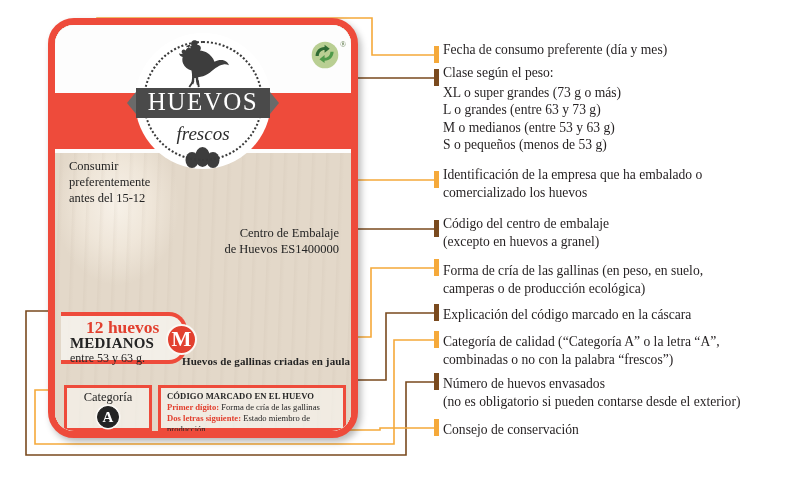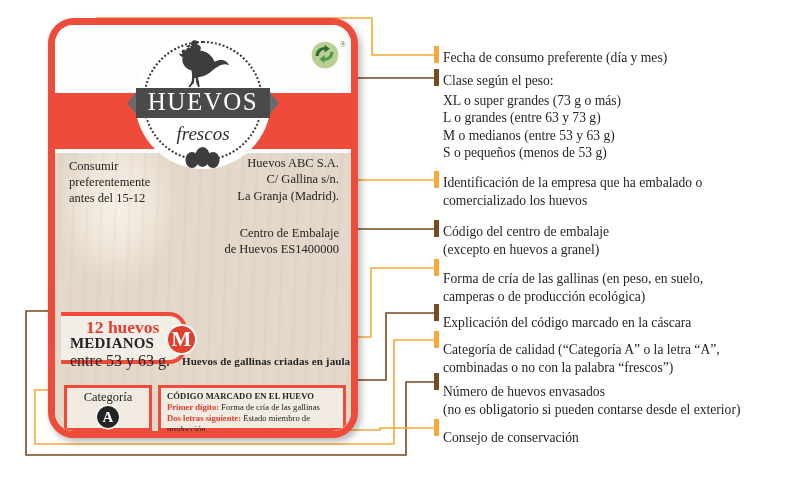--- a/index.html
+++ b/index.html
@@ -165,21 +165,21 @@
     color: #e2402f; line-height: 1.05;
     margin-top: 2px;
     margin-left: 16px;
   }
   .count-l2 {
     font-size: 15px; font-weight: bold;
     color: #242424; line-height: 1.05;
     letter-spacing: .2px;
   }
   .count-l3 {
-    font-size: 16px; color: #242424; line-height: 1.1;
+    font-size: 12px; color: #242424; line-height: 1.1;
   }
   .m-badge {
     position: absolute; left: 111px; top: 299px;
     width: 31px; height: 31px;
     border-radius: 50%;
     background: #e2402f;
     color: #ffffff;
     font-size: 21px; font-weight: bold;
     display: flex; align-items: center; justify-content: center;
     z-index: 8;
@@ -230,21 +230,20 @@
   }
 
   
   .ann {
     position: absolute;
     left: 443px;
     font-size: 13.6px;
     color: #231f20;
     line-height: 1.29;
     width: 352px;
-    margin-top: 8px;
   }
   .ann .sub { display: block; }
   .ann-indent { margin-top: 2px; }
 </style>
 </head>
 <body>
 
 <div id="stage">
 
   <svg id="leaders" viewBox="0 0 800 479" xmlns="http://www.w3.org/2000/svg">
@@ -348,25 +347,20 @@
       </svg>
       <span class="reg">®</span>
     </div>
 
     <div class="consumir">
       <div>Consumir</div>
       <div>preferentemente</div>
       <div>antes del 15-12</div>
     </div>
 
-    <div class="empresa">
-      <div>Huevos ABC S.A.</div>
-      <div>C/ Gallina s/n.</div>
-      <div>La Granja (Madrid).</div>
-    </div>
 
     <div class="centro">
       <div>Centro de Embalaje</div>
       <div>de Huevos ES1400000</div>
     </div>
 
     <div class="count-box">
       <div class="count-l1">12 huevos</div>
       <div class="count-l2">MEDIANOS</div>
       <div class="count-l3">entre 53 y 63 g.</div>

